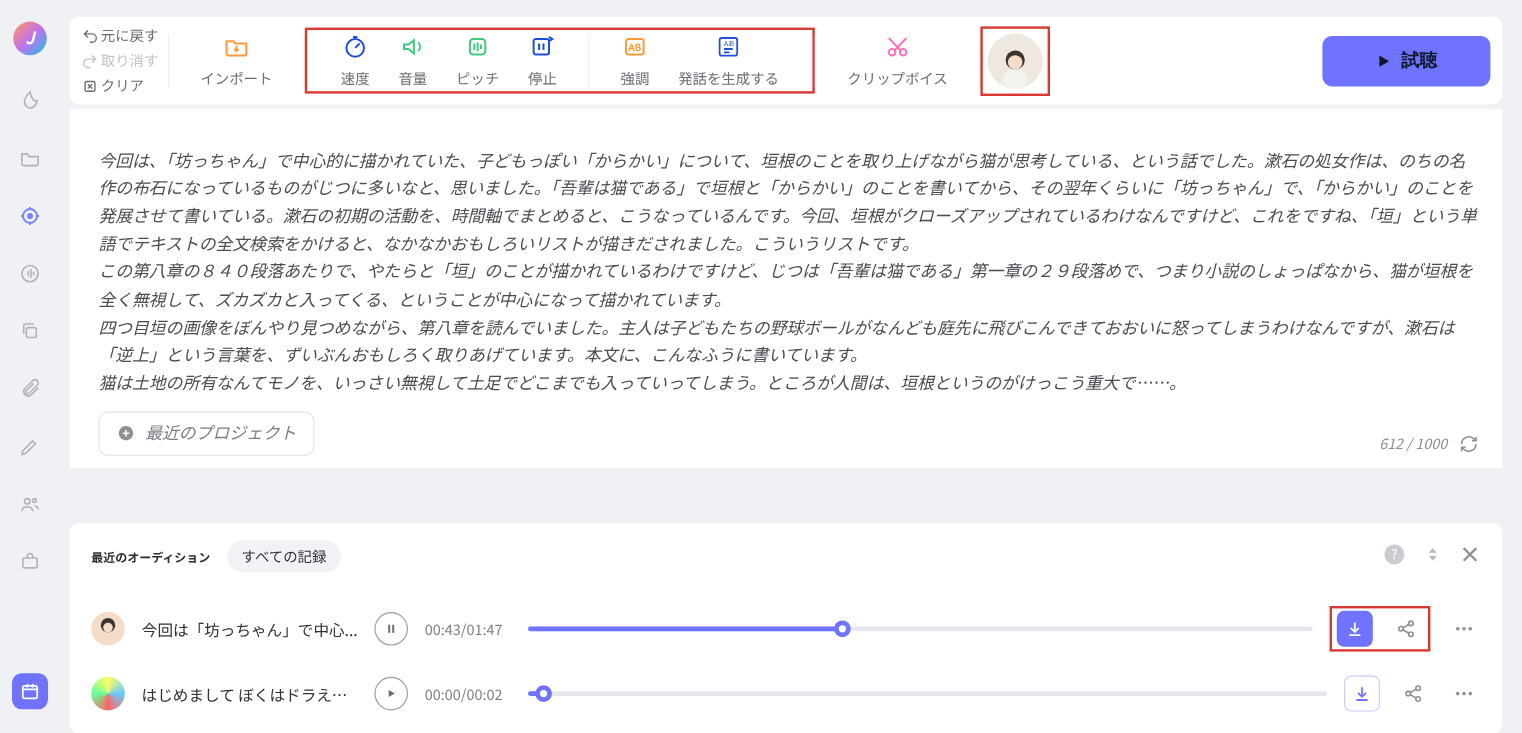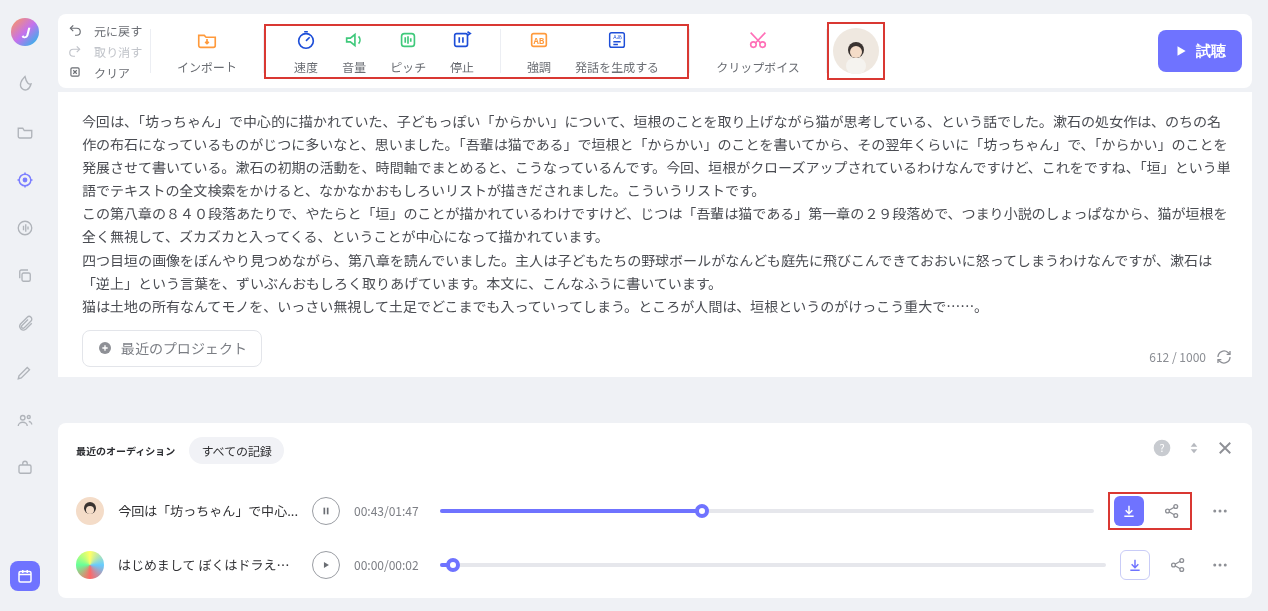--- a/index.html
+++ b/index.html
@@ -7,32 +7,32 @@
     .sidebar { width: 50px; background: #eff1f5; display: flex; flex-direction: column; align-items: center; padding-top: 18px; gap: 28px; }
     .logo { width: 28px; height: 28px; border-radius: 50%; background: linear-gradient(135deg, #ff9a56, #c471ed, #12c2e9); display: flex; align-items: center; justify-content: center; color: #fff; font-weight: 700; font-style: italic; font-size: 14px; }
     .side-ic { color: #b0b4ba; width: 20px; height: 20px; display:flex; align-items:center; justify-content:center; cursor:pointer;}
     .side-ic.active { color:#7c7fff;}
     .calendar-ic { width: 30px; height:30px; border-radius:8px; background:#6f73ff; color:#fff; display:flex; align-items:center; justify-content:center; margin-top:auto; margin-bottom:20px; cursor:pointer;}
 
     .main { flex:1; display:flex; flex-direction:column; padding-right:8px;}
 
     .toolbar-wrap { background:#fff; border-radius:8px; margin:14px 8px 0 8px; display:flex; align-items:center; height:74px; padding:0 10px;}
     .hist-col { display:flex; flex-direction:column; gap:4px; padding:0 8px 0 0; font-size:12px;}
-    .hist-row { display:flex; align-items:center; gap:12px; color:#6a6d73; cursor:pointer;}
+    .hist-row { display:flex; align-items:center; gap:2px; color:#6a6d73; cursor:pointer;}
     .hist-row.disabled { color:#c1c4ca;}
     .tb-group { display:flex; align-items:center; padding:0 14px;}
     .tb-item { display:flex; flex-direction:column; align-items:center; gap:6px; font-size:12px; color:#6a6d73; cursor:pointer; padding:0 12px;}
     .tb-icon { width:24px; height:24px; display:flex; align-items:center; justify-content:center;}
     .divider { width:1px; height:44px; background:#eceef3;}
     .highlight-box1 { border:2px solid #d93832; padding:2px; display:flex; align-items:center;}
     .avatar-box { border:2px solid #d93832; padding:4px;}
     .avatar { width:46px; height:46px; border-radius:50%; background:#efe8e0 center/cover; display:flex; align-items:flex-end; justify-content:center; overflow:hidden;}
-    .preview-btn { margin-left:auto; background:#6f73ff; color:#ffffff; border:none; border-radius:8px; height:42px; padding:0 16px; display:flex; align-items:center; gap:8px; font-size:15px; font-weight:600; cursor:pointer;}
-
-    .text-block { background:#fff; margin:4px 8px 0 8px; border-radius:0; padding:18px 18px 10px 24px; font-size:14px; line-height:1.65; color:#4a4c52; position:relative;}
+    .preview-btn { margin-left:auto; background:#6f73ff; color:#0f172a; border:none; border-radius:8px; height:42px; padding:0 44px; display:flex; align-items:center; gap:8px; font-size:15px; font-weight:600; cursor:pointer;}
+
+    .text-block { background:#fff; margin:4px 8px 0 8px; border-radius:0; padding:32px 18px 10px 24px; font-size:14px; line-height:1.65; color:#4a4c52; position:relative;font-style:italic;}
     .recent-proj { display:inline-flex; align-items:center; gap:8px; border:1px solid #e3e5ea; border-radius:8px; padding:6px 14px; margin-top:12px; color:#7b7e84; cursor:pointer;}
     .counter-row { position:absolute; right:20px; bottom:10px; display:flex; align-items:center; gap:10px; font-size:12px; color:#8b8e94;}
     .counter-row svg { cursor:pointer;}
 
     .audition { background:#fff; margin:46px 8px 0 8px; border-radius:8px; padding:14px 18px 8px 18px;}
     .aud-head { display:flex; align-items:center; gap:14px; margin-bottom:18px;}
     .aud-title { font-weight:700; font-size:10px; color:#2b2d31;}
     .pill { background:#f1f2f6; border-radius:14px; padding:5px 12px; font-size:12px; cursor:pointer;}
     .aud-head-right { margin-left:auto; display:flex; align-items:center; gap:14px; color:#b6b9bf;}
     .aud-head-right .ctl { cursor:pointer;}

